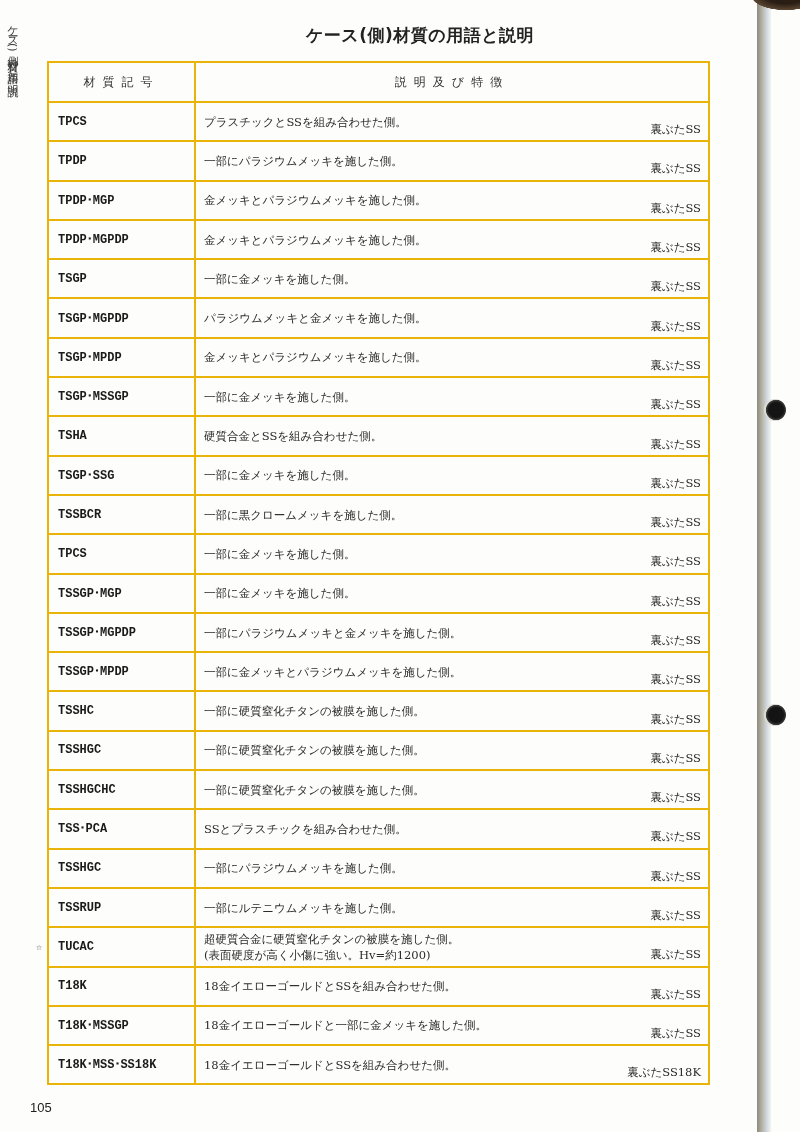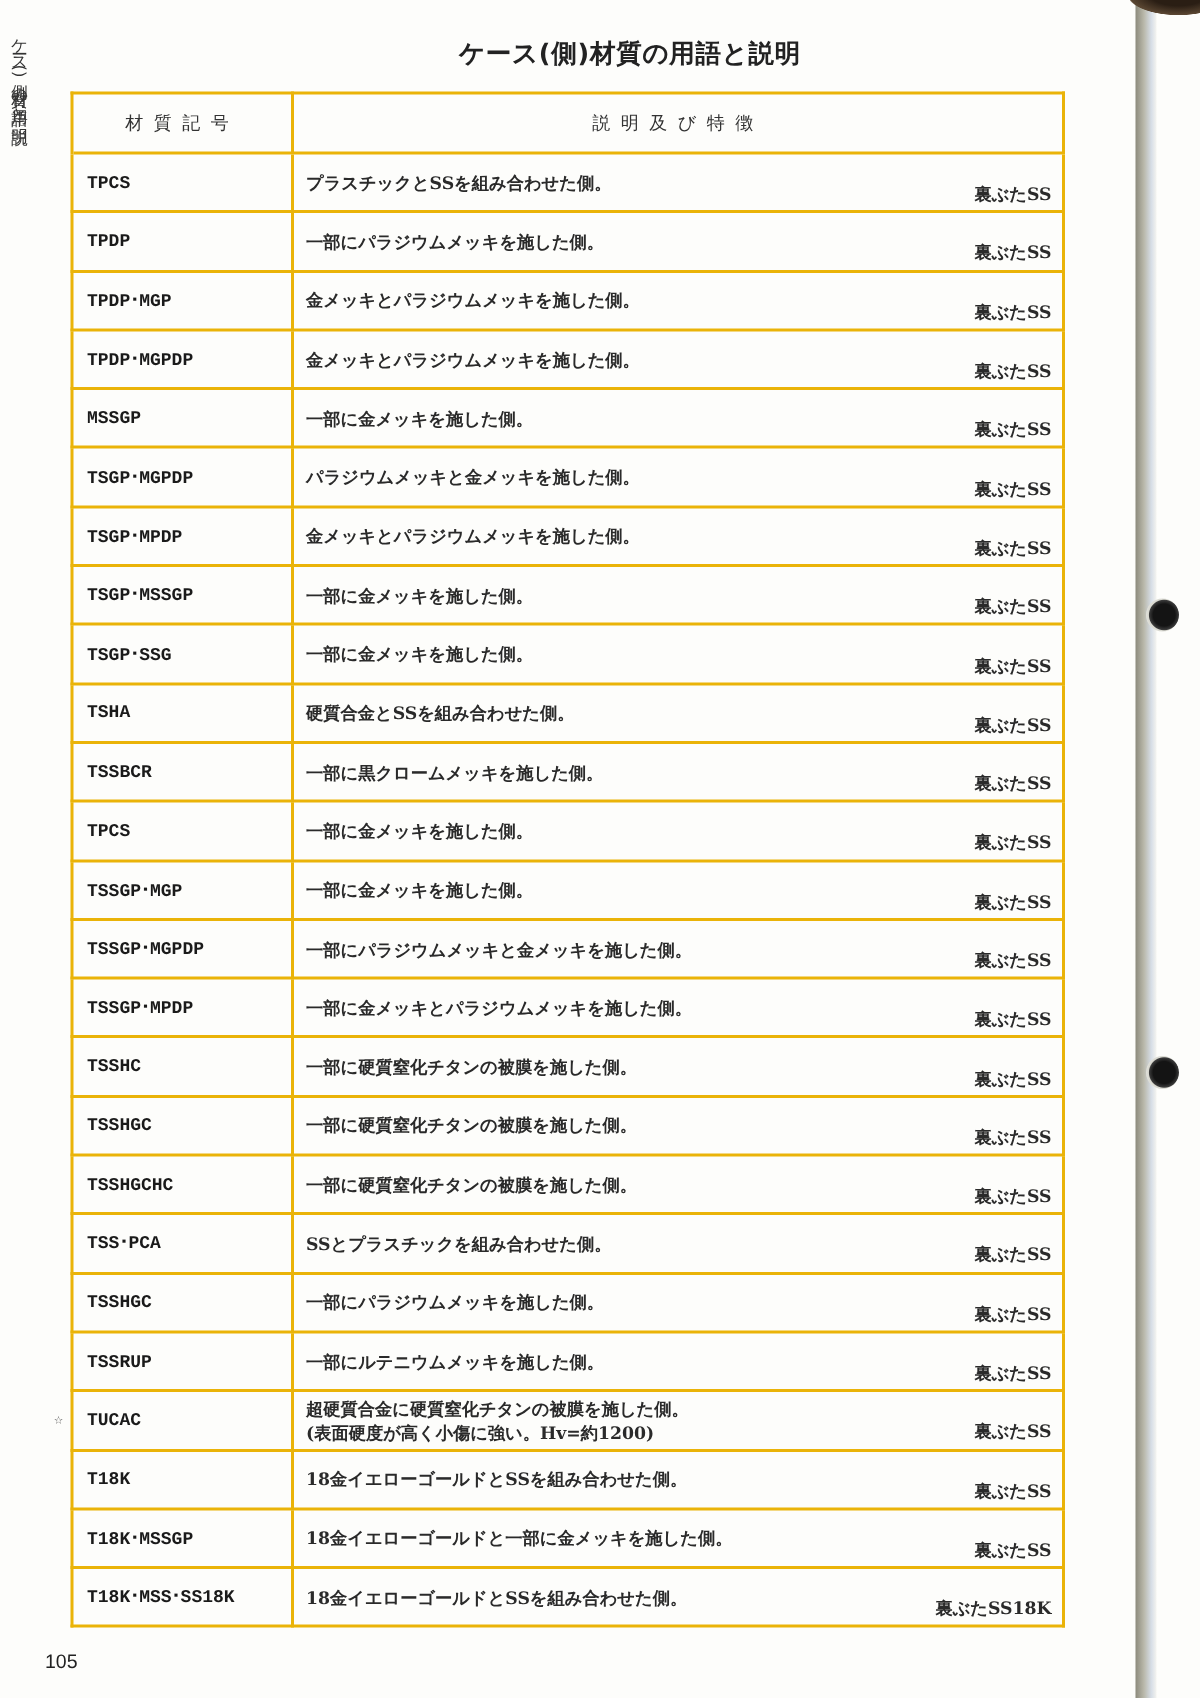--- a/index.html
+++ b/index.html
@@ -38,21 +38,21 @@
     border-bottom: 1.5px solid #555;
   }
   table.materials tbody td { height: 37.3px; }
   td.code {
     padding-left: 9px !important;
     font-family: Liberation Mono, monospace;
     font-weight: bold; font-size: 12px; color: #1a1a1a;
     position: relative;
   }
   td.desc { padding: 0 7px 0 8px !important; font-size: 11.5px; color: #2a2a2a; }
-  .desc-wrap { display: flex; align-items: center; justify-content: space-between; font-weight: bold; }
+  .desc-wrap { display: flex; align-items: center; justify-content: space-between; }
   .desc-text { white-space: pre-line; line-height: 16px; }
   .back { white-space: nowrap; font-size: 11.5px; color: #2a2a2a; margin-top: 16px; }
   .star {
     position: absolute; left: -13px; top: 50%; transform: translateY(-50%);
     font-size: 10px; color: #555; font-weight: normal;
   }
   .page-no {
     position: absolute; left: 30px; top: 1100px;
     font-family: "Liberation Sans", "DejaVu Sans", sans-serif;
     font-size: 13px; color: #222;
@@ -118,21 +118,21 @@
       <tr>
         <td class="code"><span class="star"></span><span>TPDP･MGPDP</span></td>
         <td class="desc">
           <div class="desc-wrap">
             <span class="desc-text">金メッキとパラジウムメッキを施した側。</span>
             <span class="back">裏ぶたSS</span>
           </div>
         </td>
       </tr>
       <tr>
-        <td class="code"><span class="star"></span><span>MSSGP</span></td>
+        <td class="code"><span class="star"></span><span>TSGP</span></td>
         <td class="desc">
           <div class="desc-wrap">
             <span class="desc-text">一部に金メッキを施した側。</span>
             <span class="back">裏ぶたSS</span>
           </div>
         </td>
       </tr>
       <tr>
         <td class="code"><span class="star"></span><span>TSGP･MGPDP</span></td>
         <td class="desc">
@@ -154,33 +154,33 @@
       <tr>
         <td class="code"><span class="star"></span><span>TSGP･MSSGP</span></td>
         <td class="desc">
           <div class="desc-wrap">
             <span class="desc-text">一部に金メッキを施した側。</span>
             <span class="back">裏ぶたSS</span>
           </div>
         </td>
       </tr>
       <tr>
+        <td class="code"><span class="star"></span><span>TSHA</span></td>
+        <td class="desc">
+          <div class="desc-wrap">
+            <span class="desc-text">硬質合金とSSを組み合わせた側。</span>
+            <span class="back">裏ぶたSS</span>
+          </div>
+        </td>
+      </tr>
+      <tr>
         <td class="code"><span class="star"></span><span>TSGP･SSG</span></td>
         <td class="desc">
           <div class="desc-wrap">
             <span class="desc-text">一部に金メッキを施した側。</span>
-            <span class="back">裏ぶたSS</span>
-          </div>
-        </td>
-      </tr>
-      <tr>
-        <td class="code"><span class="star"></span><span>TSHA</span></td>
-        <td class="desc">
-          <div class="desc-wrap">
-            <span class="desc-text">硬質合金とSSを組み合わせた側。</span>
             <span class="back">裏ぶたSS</span>
           </div>
         </td>
       </tr>
       <tr>
         <td class="code"><span class="star"></span><span>TSSBCR</span></td>
         <td class="desc">
           <div class="desc-wrap">
             <span class="desc-text">一部に黒クロームメッキを施した側。</span>
             <span class="back">裏ぶたSS</span>

